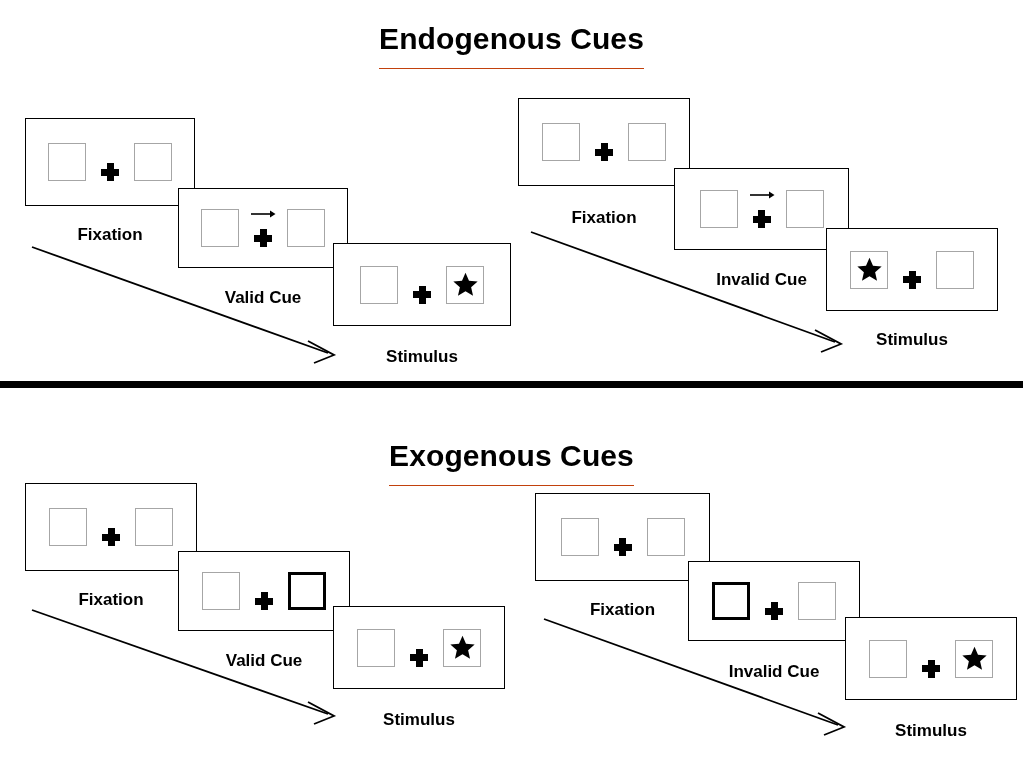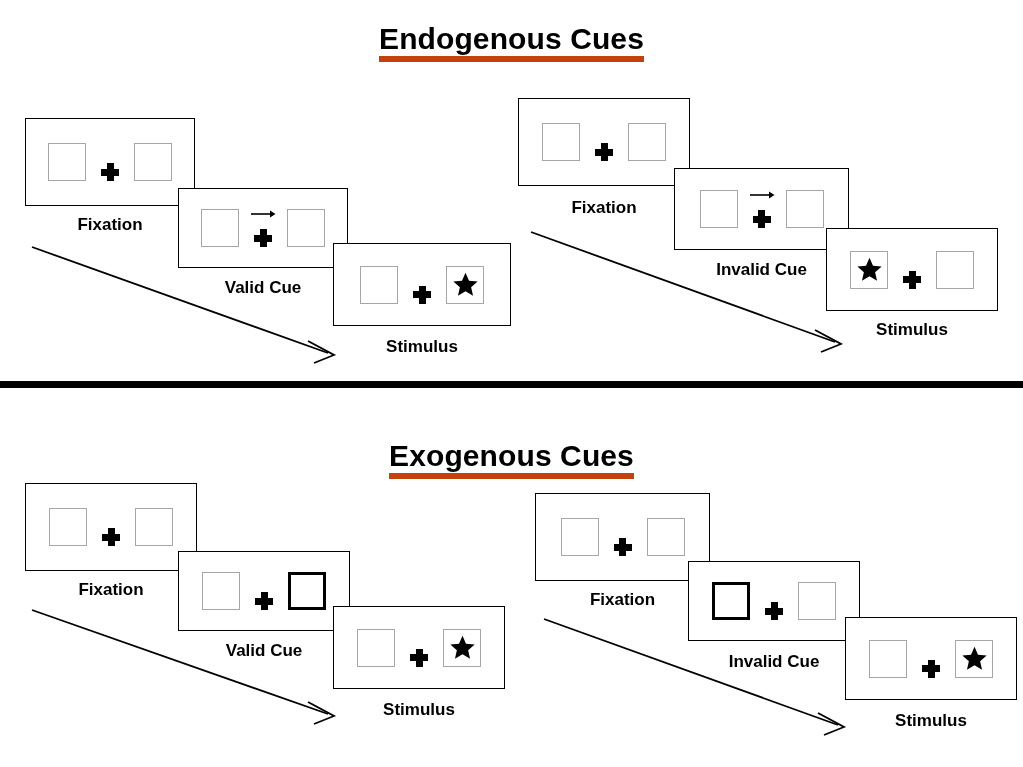--- a/index.html
+++ b/index.html
@@ -19,22 +19,22 @@
   
   .section-title {
     position: absolute;
     width: 100%;
     text-align: center;
     font-size: 30px;
     font-weight: bold;
     letter-spacing: .1px;
   }
   .section-title span {
-    border-bottom: 6px solid #c2410c;
-    padding-bottom: 1px;
+    border-bottom: 1px solid #c2410c;
+    padding-bottom: 13px;
   }
   #title-endogenous { top: 22px; }
   #title-exogenous  { top: 439px; }
 
   
   .divider {
     position: absolute;
     left: 0;
     width: 1023px;
     height: 7px;
@@ -134,20 +134,21 @@
     height: 10px;
   }
 
   
   .caption {
     position: absolute;
     font-size: 17px;
     font-weight: bold;
     white-space: nowrap;
     text-align: center;
+    margin-top: 10px;
   }
 
   
   .time-arrow {
     position: absolute;
     pointer-events: none;
   }
 </style>
 </head>
 <body>

